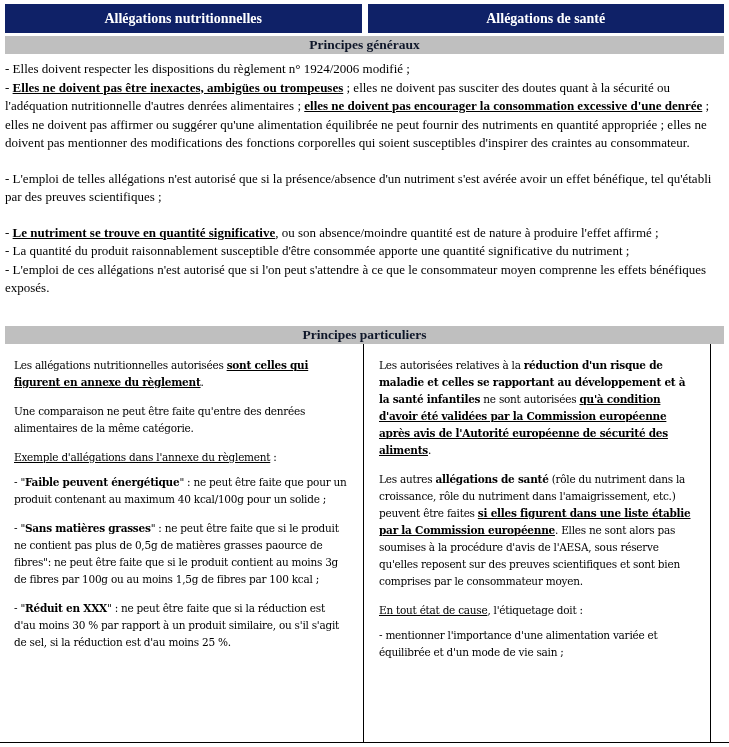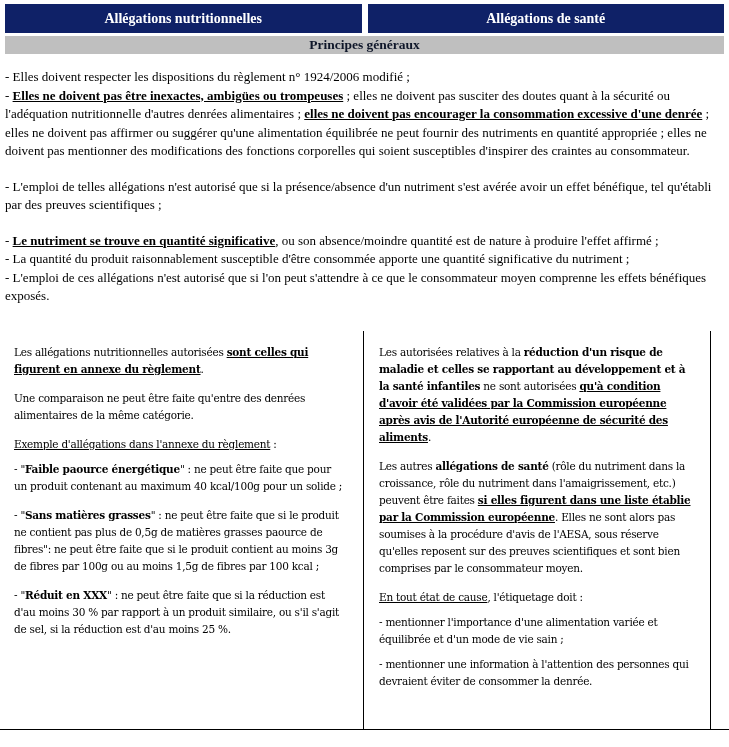--- a/index.html
+++ b/index.html
@@ -11,21 +11,21 @@
   .header-row{display:flex;gap:6px;margin-top:4px;}
   .header-cell{
     flex:1;height:29px;line-height:29px;background:#0F2167;color:#fff;
     text-align:center;font-weight:bold;font-size:14px;
   }
   .band{
     margin-top:3px;height:18px;line-height:18px;background:#BFBFBF;color:#0f172a;
     text-align:center;font-weight:bold;font-size:13.5px;
   }
   .general{
-    height:263px;overflow:hidden;padding-top:14px;
+    height:263px;overflow:hidden;padding-top:6px;
     font-size:13px;line-height:18.5px;
   }
   .general p{margin:0;}
   .columns{display:flex;height:398px;overflow:hidden;}
   .col{
     box-sizing:border-box;overflow:hidden;
     font-family:"DejaVu Serif",serif;font-size:10.5px;letter-spacing:-0.25px;
     line-height:17px;
   }
   .col p{margin:8px;}
@@ -52,34 +52,34 @@
 
     <div class="general">
         <p><span>- Elles doivent respecter les dispositions du règlement n° 1924/2006 modifié ;</span></p>
         <p><span>- </span><span class="b u">Elles ne doivent pas être inexactes, ambigües ou trompeuses</span><span> ; elles ne doivent pas susciter des doutes quant à la sécurité ou l'adéquation nutritionnelle d'autres denrées alimentaires ; </span><span class="b u">elles ne doivent pas encourager la consommation excessive d'une denrée</span><span> ; elles ne doivent pas affirmer ou suggérer qu'une alimentation équilibrée ne peut fournir des nutriments en quantité appropriée ; elles ne doivent pas mentionner des modifications des fonctions corporelles qui soient susceptibles d'inspirer des craintes au consommateur.</span></p>
         <p class="sp"><span>- L'emploi de telles allégations n'est autorisé que si la présence/absence d'un nutriment s'est avérée avoir un effet bénéfique, tel qu'établi par des preuves scientifiques ;</span></p>
         <p class="sp"><span>- </span><span class="b u">Le nutriment se trouve en quantité significative</span><span>, ou son absence/moindre quantité est de nature à produire l'effet affirmé ;</span></p>
         <p><span>- La quantité du produit raisonnablement susceptible d'être consommée apporte une quantité significative du nutriment ;</span></p>
         <p><span>- L'emploi de ces allégations n'est autorisé que si l'on peut s'attendre à ce que le consommateur moyen comprenne les effets bénéfiques exposés.</span></p>
       </div>
 
+    <div class="band">Principes particuliers</div>
 
     <div class="columns">
       <div class="col col-left">
           <p><span>Les allégations nutritionnelles autorisées </span><span class="b u">sont celles qui figurent en annexe du règlement</span><span>.</span></p>
           <p class="sp"><span>Une comparaison ne peut être faite qu'entre des denrées alimentaires de la même catégorie.</span></p>
           <p class="sp"><span class="u">Exemple d'allégations dans l'annexe du règlement</span><span> :</span></p>
-          <p><span>- "</span><span class="b">Faible paource énergétique</span><span>" : ne peut être faite que pour un produit contenant au maximum 40 kcal/100g pour un solide ;</span></p>
+          <p><span>- "</span><span class="b">Faible peuvent énergétique</span><span>" : ne peut être faite que pour un produit contenant au maximum 40 kcal/100g pour un solide ;</span></p>
           <p class="sp"><span>- "</span><span class="b">Sans matières grasses</span><span>" : ne peut être faite que si le produit ne contient pas plus de 0,5g de matières grasses paource de fibres": ne peut être faite que si le produit contient au moins 3g de fibres par 100g ou au moins 1,5g de fibres par 100 kcal ;</span></p>
           <p class="sp"><span>- "</span><span class="b">Réduit en XXX</span><span>" : ne peut être faite que si la réduction est d'au moins 30 % par rapport à un produit similaire, ou s'il s'agit de sel, si la réduction est d'au moins 25 %.</span></p>
         </div>
       <div class="col col-right">
           <p><span>Les autorisées relatives à la </span><span class="b">réduction d'un risque de maladie et celles se rapportant au développement et à la santé infantiles</span><span> ne sont autorisées </span><span class="b u">qu'à condition d'avoir été validées par la Commission européenne après avis de l'Autorité européenne de sécurité des aliments</span><span>.</span></p>
           <p class="sp"><span>Les autres </span><span class="b">allégations de santé</span><span> (rôle du nutriment dans la croissance, rôle du nutriment dans l'amaigrissement, etc.) peuvent être faites </span><span class="b u">si elles figurent dans une liste établie par la Commission européenne</span><span>. Elles ne sont alors pas soumises à la procédure d'avis de l'AESA, sous réserve qu'elles reposent sur des preuves scientifiques et sont bien comprises par le consommateur moyen.</span></p>
           <p class="sp"><span class="u">En tout état de cause</span><span>, l'étiquetage doit :</span></p>
           <p><span>- mentionner l'importance d'une alimentation variée et équilibrée et d'un mode de vie sain ;</span></p>
-          <p><span>- mentionner une information à l'attention des personnes qui devraient éviter de consommer la denrée.</span></p>
         </div>
       <div class="col-rest"></div>
     </div>
   </div>
   <div class="bottom-rule"></div>
 </div>
 
 </body></html>

